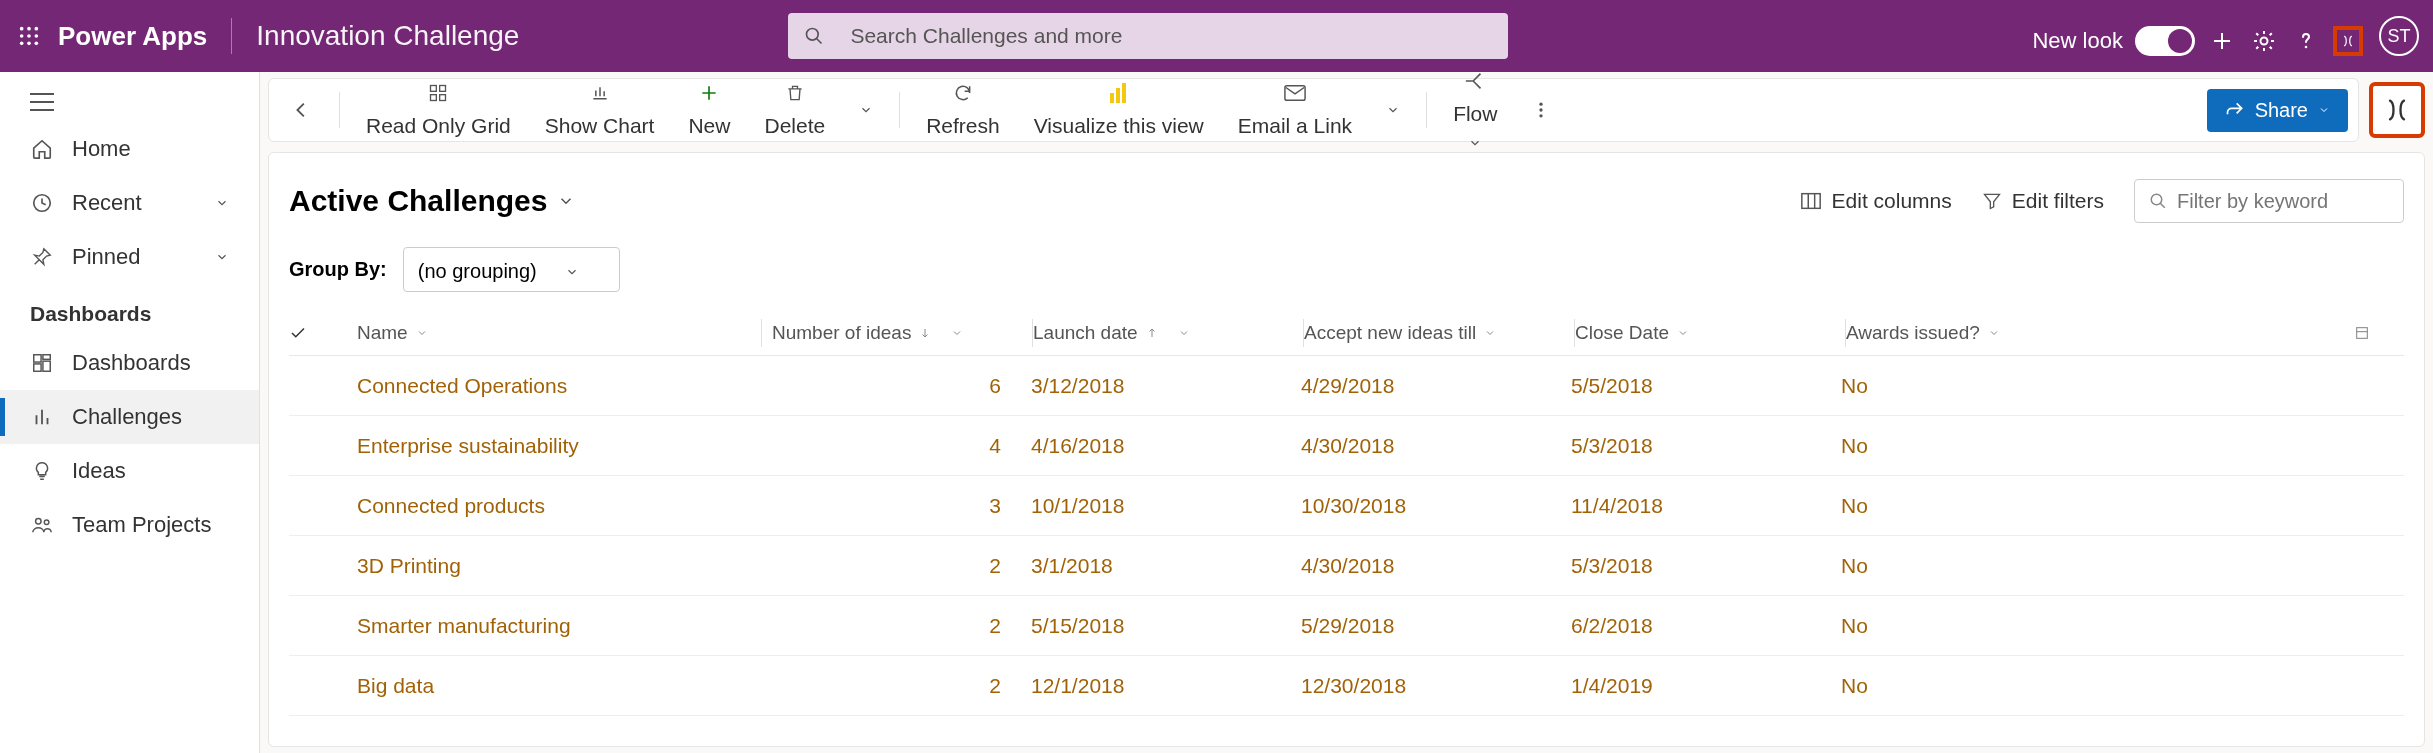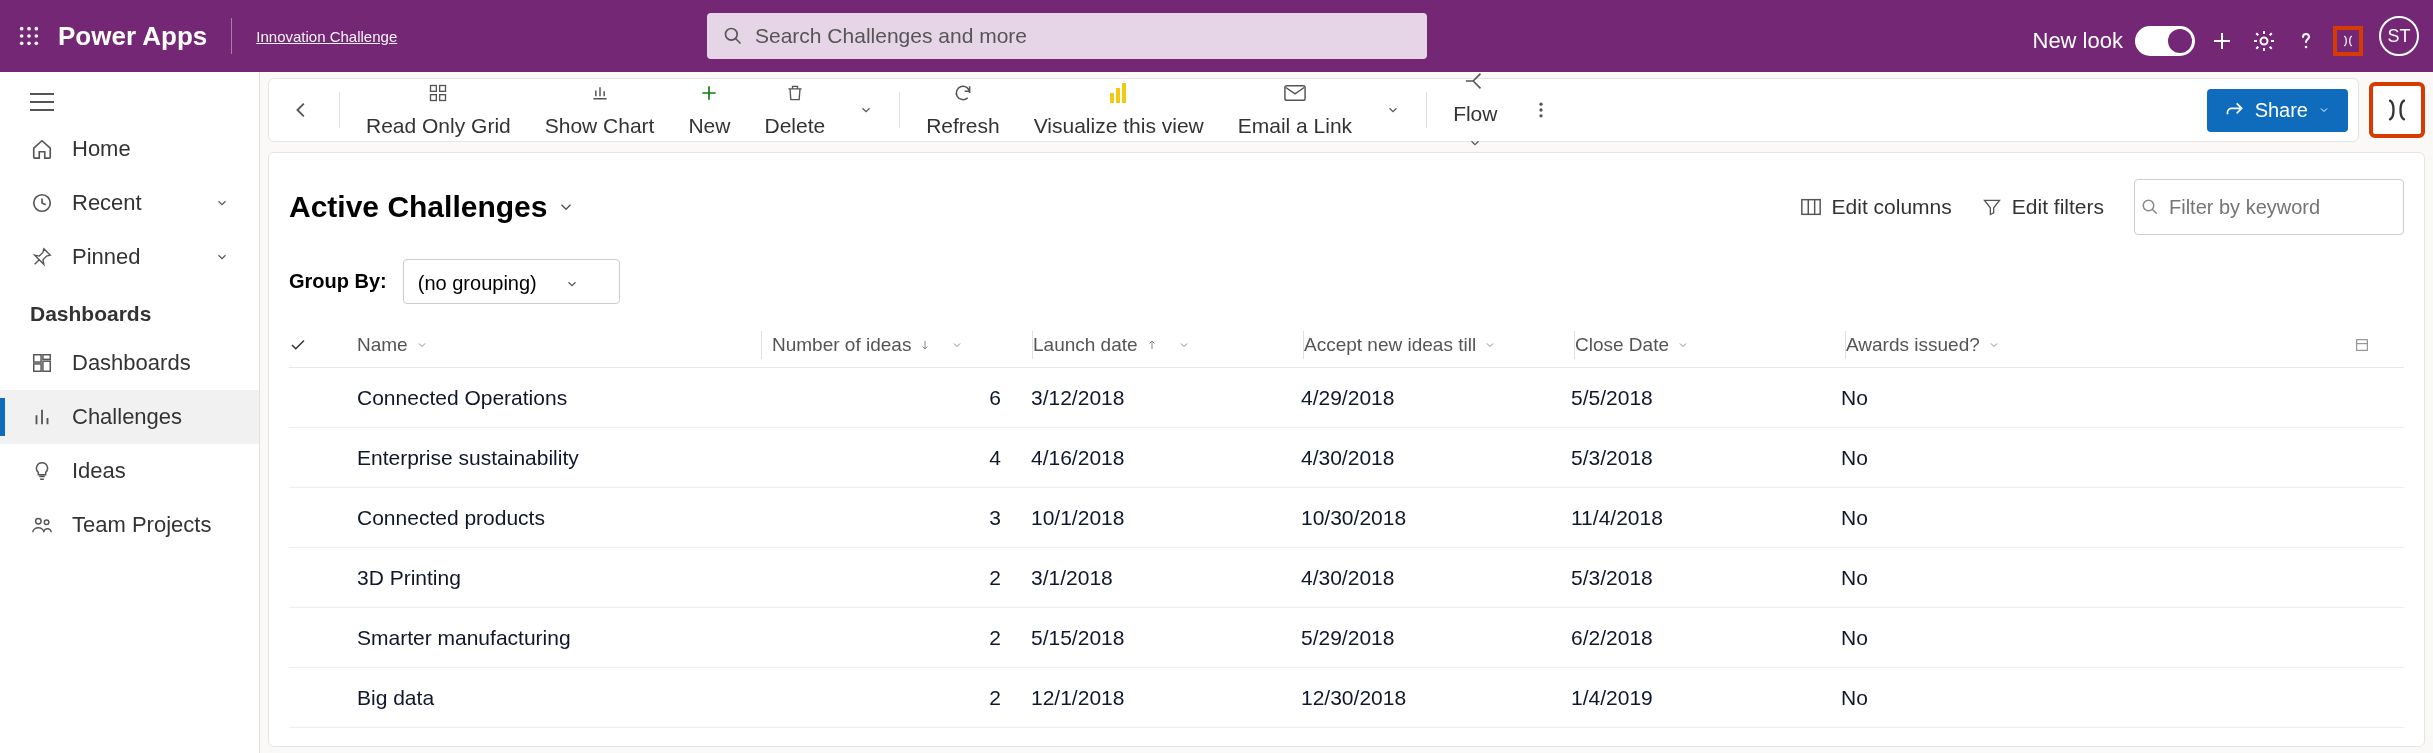--- a/index.html
+++ b/index.html
@@ -3,22 +3,22 @@
 <meta charset="utf-8">
 <style>
   * { box-sizing: border-box; margin: 0; padding: 0; font-family: "Segoe UI", -apple-system, sans-serif; }
   body { width: 2433px; height: 753px; background: #fff; overflow: hidden; font-size: 20px; }
 
   
   .topbar { height: 72px; background: #742774; display: flex; align-items: center; color: #fff; padding: 0 14px; gap: 14px; }
   .waffle-icon { width: 30px; height: 30px; display:flex; align-items:center; justify-content:center; cursor:pointer; }
   .brand { font-size: 26px; font-weight: 600; }
   .vbar { width: 1px; height: 36px; background: rgba(255,255,255,0.4); margin: 0 10px; }
-  .breadcrumb { font-size: 15px; opacity: .95; text-decoration: underline; }
-  .search-wrap { margin-left: auto; margin-right: auto; width: 720px; height: 46px; background: #e6d5e6; border-radius: 4px; display:flex; align-items:center; padding: 0 16px; gap: 12px; color: #444; }
+  .breadcrumb { font-size: 28px; opacity: .95; }
+  .search-wrap { margin-left: auto; margin-right: auto; width: 720px; height: 46px; background: #e6d5e6; border-radius: 4px; display:flex; align-items:center; padding: 0 16px; gap: 26px; color: #444; }
   .search-wrap input { border:none; background:transparent; flex:1; font-size: 21px; outline:none; color:#333; }
   .search-wrap input::placeholder { color: #555; }
   .top-right { margin-left:auto; display:flex; align-items:flex-end; gap: 12px; }
   .newlook { display:flex; align-items:center; gap: 12px; font-size: 22px; }
   .toggle { width: 60px; height: 30px; border-radius: 15px; background:#fff; position:relative; }
   .toggle .knob { position:absolute; top:3px; right:3px; width:24px; height:24px; border-radius:50%; background:#742774; }
   .top-icon { width:30px; height:30px; display:flex; align-items:center; justify-content:center; cursor:pointer; }
   .highlight-red { border: 4px solid #d83b01; padding: 4px; }
   .avatar { width:40px; height:40px; border:2px solid #fff; border-radius:50%; display:flex; align-items:center; justify-content:center; font-size:18px; margin-left:4px; }
 
@@ -42,29 +42,29 @@
   .cmd-sep { width:1px; height:36px; background:#e0e0e0; margin: 0 4px; }
   .cmd-icon { width:22px; height:22px; display:flex; align-items:center; justify-content:center; }
   .share-btn { margin-left:auto; background:#0f6cbd; color:#fff; border:none; border-radius:4px; padding: 10px 18px; font-size:20px; display:flex; align-items:center; gap:10px; cursor:pointer; }
   .copilot-box { width:56px; height:56px; border:4px solid #d83b01; display:flex; align-items:center; justify-content:center; background:#fff; border-radius:6px; margin-top:4px; cursor:pointer; }
 
   .content-card { flex:1; background:#fff; border:1px solid #e5e5e5; border-radius:6px; padding: 26px 20px 0; overflow:hidden; }
   .view-row { display:flex; align-items:center; gap: 24px; }
   .view-title { font-size: 30px; font-weight:600; display:flex; align-items:center; gap:10px; cursor:pointer; }
   .view-tools { margin-left:auto; display:flex; align-items:center; gap: 30px; font-size:21px; color:#333; }
   .tool-btn { display:flex; align-items:center; gap:10px; cursor:pointer; }
-  .filter-input { width: 270px; height: 56px; border:1px solid #ccc; border-radius:4px; display:flex; align-items:center; padding:0 6px; gap:10px; color:#666; }
+  .filter-input { width: 270px; height: 44px; border:1px solid #ccc; border-radius:4px; display:flex; align-items:center; padding:0 14px; gap:10px; color:#666; }
   .filter-input input { border:none; outline:none; font-size:20px; flex:1; background:transparent; }
 
   .groupby-row { margin-top: 24px; display:flex; align-items:center; gap:16px; font-size:20px; }
   .groupby-select { border:1px solid #ccc; border-radius:4px; padding: 12px 40px 8px 14px; display:flex; align-items:center; gap:28px; cursor:pointer; position:relative; }
 
   
   .grid-head { display:flex; align-items:center; border-bottom:1px solid #e8e8e8; margin-top: 18px; height: 46px; font-size:19px; color:#555; }
-  .grid-row { display:flex; align-items:center; border-bottom:1px solid #eee; height: 60px; font-size:21px; color:#0f172a; }
+  .grid-row { display:flex; align-items:center; border-bottom:1px solid #eee; height: 60px; font-size:21px; color:#a16207; }
   .col-check { width: 64px; text-align:center; }
   .col-name { width: 408px; padding-left: 4px; }
   .col-ideas { width: 270px; text-align:right; padding-right: 30px; }
   .col-launch { width: 270px; }
   .col-accept { width: 270px; }
   .col-close { width: 270px; }
   .col-awards { flex:1; }
   .col-lock { width: 50px; text-align:center; color:#888; }
 
   .hd-sep { width:1px; height:28px; background:#e0e0e0; }

